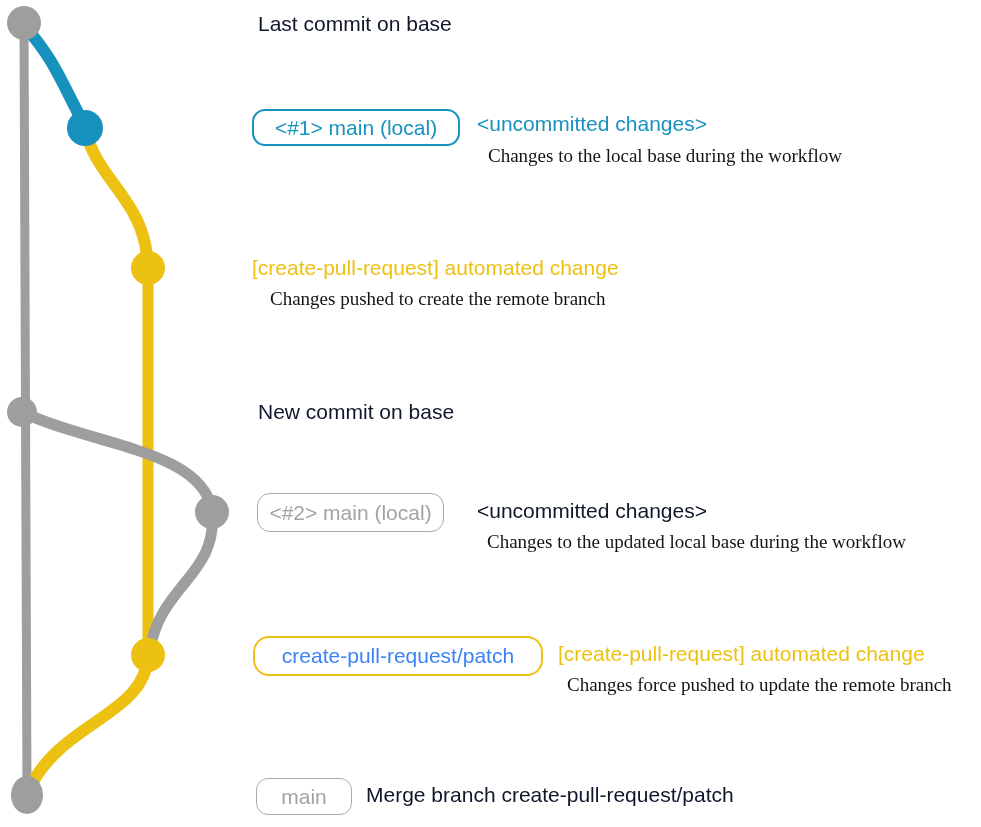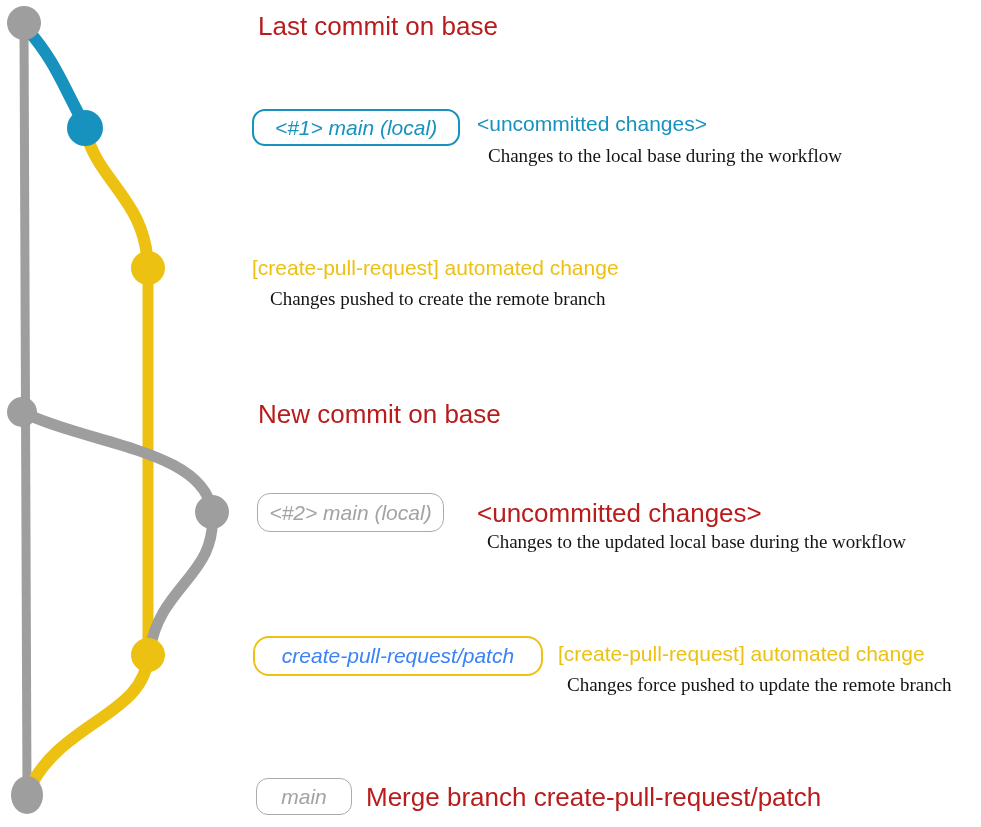--- a/index.html
+++ b/index.html
@@ -9,34 +9,33 @@
     width: 981px;
     height: 827px;
     background: #ffffff;
     overflow: hidden;
     font-family: "Liberation Sans", sans-serif;
   }
   .graph-svg { position: absolute; left: 0; top: 0; }
 
   .abs { position: absolute; white-space: nowrap; line-height: 1.15; }
 
-  .gray-label  { font-size: 26px; color: #b91c1c; }
+  .gray-label  { font-size: 21px; color: #0f172a; }
   .teal-text   { font-size: 21px; color: #1792be; }
   .yellow-text { font-size: 21px; color: #edc111; }
   .serif-desc  { font-family: "Liberation Serif", serif; font-size: 19px; color: #141414; }
 
   .badge {
     position: absolute;
     display: flex;
     align-items: center;
     justify-content: center;
     background: #ffffff;
     border-radius: 13px;
     font-size: 21px;
-    font-style: italic;
   }
   .badge-teal   { border: 2px solid #1792be; color: #1792be; }
   .badge-gray   { border: 1.5px solid #ababab; color: #a3a3a3; }
   .badge-yellow { border: 2px solid #edc111; color: #3b82f6; border-radius: 16px; }
 </style>
 </head>
 <body>
 
 <div class="canvas">
 

